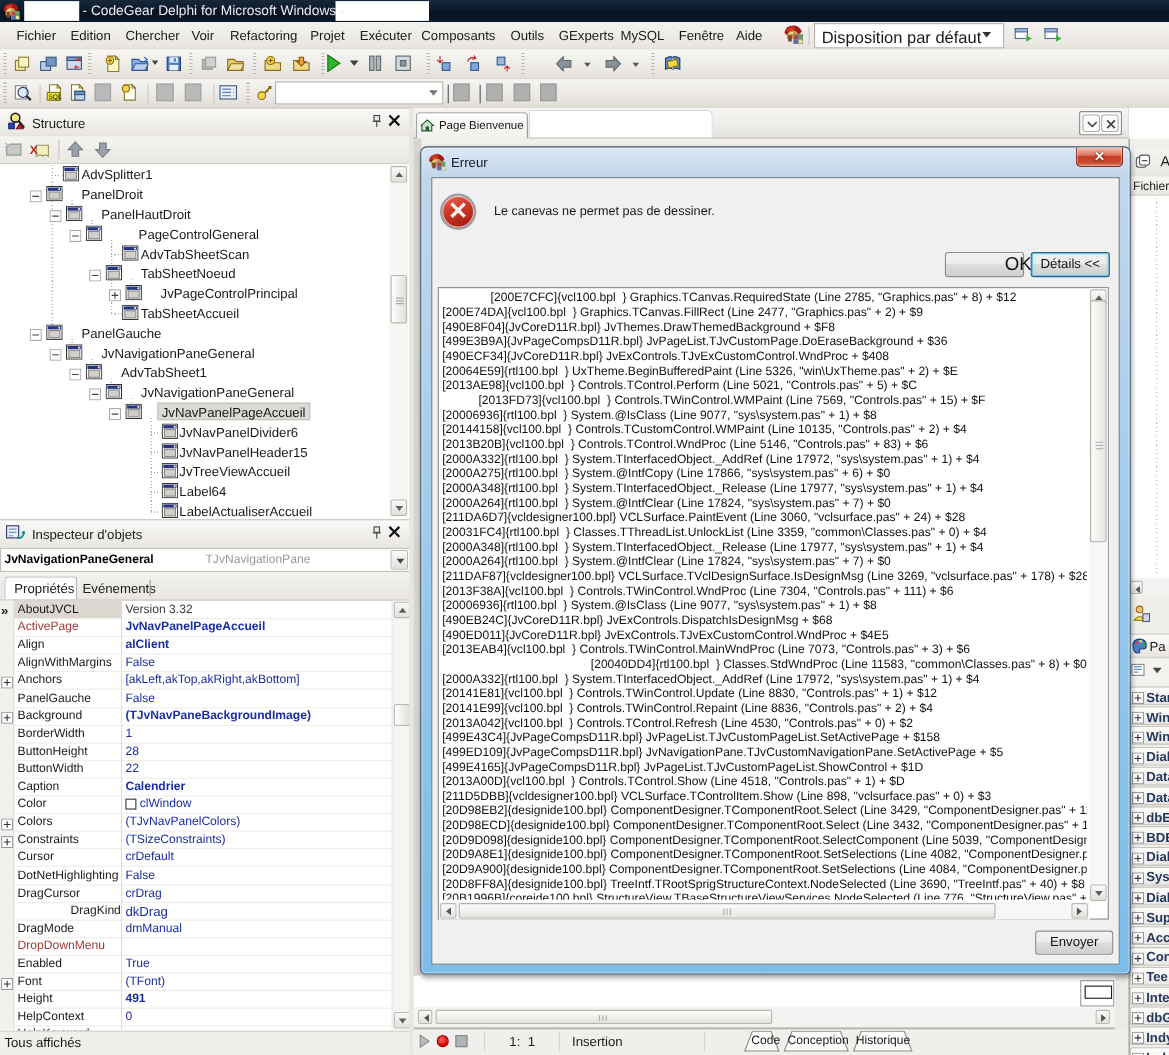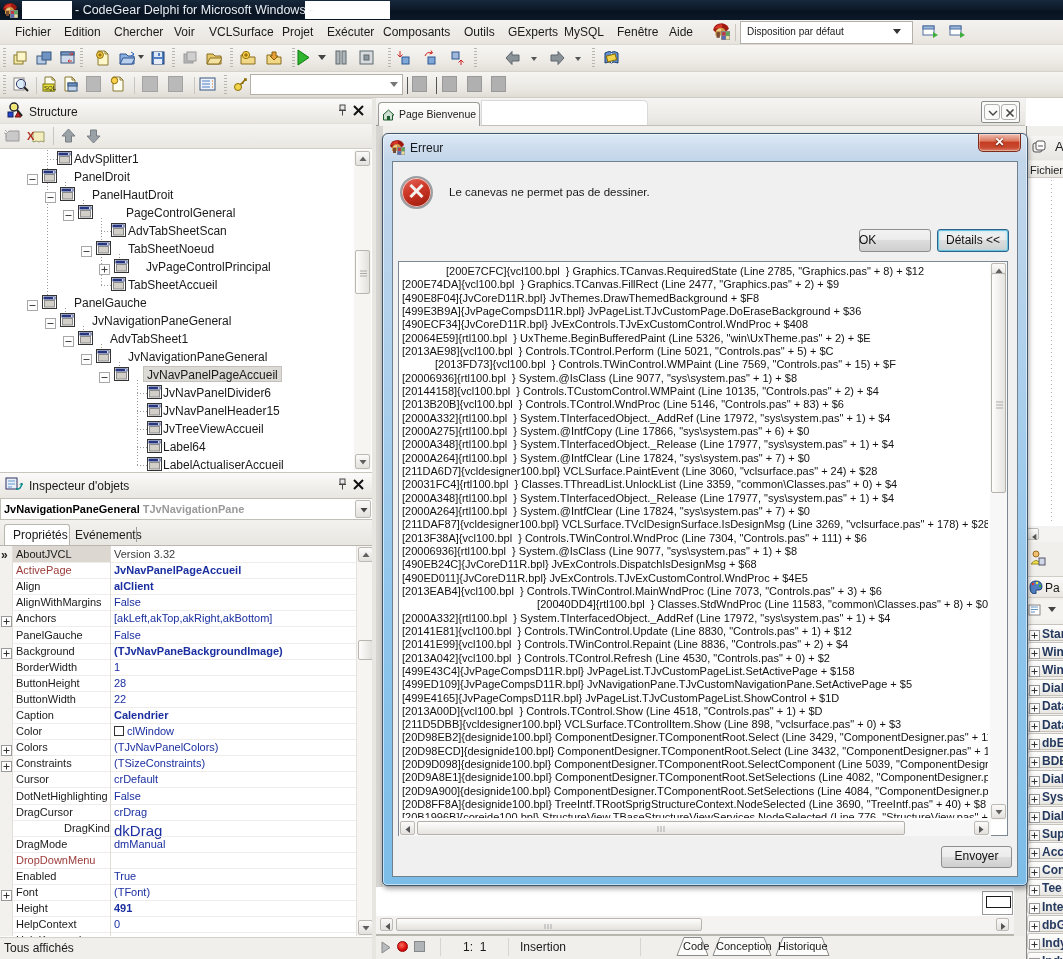--- a/index.html
+++ b/index.html
@@ -22,21 +22,21 @@
 <rect x="12.5" y="12.5" width="3" height="3" fill="#e8e0a0"></rect>
 </svg></div>
 <div class="ab" style="left:22px;top:1px;width:50px;height:18px;background:#fff;"></div>
 <div class="ab" style="left:305px;top:1px;width:85px;height:18px;background:#fff;"></div>
 <div class="ab" style="left:75px;top:3px;font-size:12.5px;color:#e9edf3;white-space:nowrap;">- CodeGear Delphi for Microsoft Windows -</div>
 <div class="ab" style="left:0;top:20px;width:1063px;height:25px;background:linear-gradient(180deg,#f4f2ef 0%,#ebe8e3 80%,#e6e3dd 100%);border-bottom:1px solid #dcd9d3;"></div>
 <div class="ab t12" style="left:15px;top:25px;">Fichier</div>
 <div class="ab t12" style="left:64px;top:25px;">Edition</div>
 <div class="ab t12" style="left:114px;top:25px;">Chercher</div>
 <div class="ab t12" style="left:174px;top:25px;">Voir</div>
-<div class="ab t12" style="left:209px;top:25px;">VCLSurface</div>
+<div class="ab t12" style="left:209px;top:25px;">Refactoring</div>
 <div class="ab t12" style="left:282px;top:25px;">Projet</div>
 <div class="ab t12" style="left:327px;top:25px;">Exécuter</div>
 <div class="ab t12" style="left:383px;top:25px;">Composants</div>
 <div class="ab t12" style="left:464px;top:25px;">Outils</div>
 <div class="ab t12" style="left:508px;top:25px;">GExperts</div>
 <div class="ab t12" style="left:564px;top:25px;">MySQL</div>
 <div class="ab t12" style="left:617px;top:25px;">Fenêtre</div>
 <div class="ab t12" style="left:669px;top:25px;">Aide</div>
 <div class="ab" style="left:712px;top:22px;width:18px;height:18px;"><svg width="18" height="18" viewBox="0 0 16 16">
 <path d="M1 7 Q2 1 9 1 Q14 2 15 6 L13 8 L3 9 Z" fill="#9e1a10"></path>
@@ -44,21 +44,21 @@
 <path d="M3 9 Q4 5 8 5 Q11 5 12 8 L12 12 L3 12 Z" fill="#cf9a4a"></path>
 <path d="M4 8 Q5 6 8 6 L8 8 Z" fill="#ecd396"></path>
 <rect x="4" y="9" width="3" height="5" fill="#7a4a30"></rect>
 <rect x="8" y="8" width="8" height="8" fill="#8a8a84"></rect>
 <rect x="9" y="9" width="3" height="3" fill="#c03848"></rect>
 <rect x="12.5" y="9" width="3" height="3" fill="#58a858"></rect>
 <rect x="9" y="12.5" width="3" height="3" fill="#5868b8"></rect>
 <rect x="12.5" y="12.5" width="3" height="3" fill="#e8e0a0"></rect>
 </svg></div>
 <div class="ab" style="left:740px;top:21px;width:173px;height:23px;background:#fff;border:1px solid #b4b0a8;"></div>
-<div class="ab" style="left:747px;top:26px;font-size:10px;color:#1a1a1a;white-space:nowrap;">Disposition par défaut</div>
+<div class="ab" style="left:747px;top:26px;font-size:15px;color:#1a1a1a;white-space:nowrap;">Disposition par défaut</div>
 <div class="ab" style="left:893px;top:29px;width:0;height:0;border-left:4px solid transparent;border-right:4px solid transparent;border-top:5px solid #333;"></div>
 <div class="ab" style="left:735px;top:24px;width:1px;height:17px;background:#c9c6c0;"></div>
 <div class="ab" style="left:920px;top:23px;width:20px;height:18px;"><svg width="20" height="18" viewBox="0 0 20 18">
       <rect x="3" y="3" width="11" height="9" fill="#fdfdfb" stroke="#4e6e9e"></rect>
       <rect x="3" y="3" width="11" height="3" fill="#9db9dd" stroke="#4e6e9e"></rect>
       <path d="M13 9 l5 3 -5 3 z" fill="#3fae3f"></path>
     </svg></div>
 <div class="ab" style="left:947px;top:23px;width:20px;height:18px;"><svg width="20" height="18" viewBox="0 0 20 18">
       <rect x="3" y="3" width="11" height="9" fill="#fdfdfb" stroke="#4e6e9e"></rect>
       <rect x="3" y="3" width="11" height="3" fill="#9db9dd" stroke="#4e6e9e"></rect>
@@ -444,21 +444,21 @@
     </svg></div>
 <div class="ab t12" style="left:29px;top:479px;">Inspecteur d'objets</div>
 <div class="ab" style="left:336px;top:477px;width:12px;height:14px;"><svg width="12" height="14" viewBox="0 0 12 14">
       <rect x="4" y="2" width="5" height="5" fill="#e8e8e8" stroke="#444"></rect>
       <path d="M3 7.5 h7 M6.5 7.5 v5" stroke="#444" fill="none"></path>
     </svg></div>
 <div class="ab" style="left:352px;top:477px;width:13px;height:13px;"><svg width="13" height="13" viewBox="0 0 13 13">
       <path d="M2 2 L11 11 M11 2 L2 11" stroke="#111" stroke-width="2"></path>
     </svg></div>
 <div class="ab" style="left:0;top:498px;width:374px;height:22px;background:#fff;border:1px solid #c2bfb9;"></div>
-<div class="ab" style="left:4px;top:503px;font-weight:bold;font-size:11px;white-space:nowrap;">JvNavigationPaneGeneral <span style="font-weight:bold;color:#9a9a9a;">TJvNavigationPane</span></div>
+<div class="ab" style="left:4px;top:503px;font-weight:bold;font-size:11px;white-space:nowrap;">JvNavigationPaneGeneral <span style="font-weight:normal;color:#9a9a9a;margin-left:44px;">TJvNavigationPane</span></div>
 <div class="ab" style="left:355px;top:500px;width:16px;height:18px;background:linear-gradient(180deg,#fbfafa,#e3e1dd);border:1px solid #bdbab4;border-radius:2px;"><svg width="16" height="18" viewBox="0 0 16 18">
       <path d="M8 11.5 L4.5 7 h7 z" fill="#444"></path>
     </svg></div>
 <div class="ab" style="left:0;top:520px;width:374px;height:25px;background:linear-gradient(180deg,#f3f2ef,#e9e6e1);"></div>
 <div class="ab" style="left:4px;top:524px;width:66px;height:21px;background:#fff;border:1px solid #b9b6b0;border-bottom:none;border-radius:3px 3px 0 0;"></div>
 <div class="ab t12" style="left:13px;top:528px;">Propriétés</div>
 <div class="ab t12" style="left:75px;top:528px;">Evénements</div>
 <div class="ab" style="left:136px;top:527px;width:1px;height:15px;background:#999;"></div>
 <div class="ab" style="left:0;top:545px;width:374px;height:392px;background:#fff;border-top:1px solid #b9b6b0;"></div>
 <div class="ab" style="left:0;top:546px;width:13px;height:390px;background:#f3f1ed;border-right:1px solid #e2dfda;"></div>
@@ -525,21 +525,21 @@
 <div class="ab" style="left:16px;top:773.4px;width:94px;overflow:hidden;color:#1a1a1a;font-size:11px;white-space:nowrap;">Cursor</div>
 <div class="ab" style="left:114px;top:773.4px;font-size:11px;white-space:nowrap;color:#1b2fa0;">crDefault</div>
 <div class="ab" style="left:13px;top:787.4px;width:343px;height:1px;background:#efede9;"></div>
 <div class="ab" style="left:16px;top:789.5px;width:94px;overflow:hidden;color:#1a1a1a;font-size:11px;white-space:nowrap;">DotNetHighlighting</div>
 <div class="ab" style="left:114px;top:789.5px;font-size:11px;white-space:nowrap;color:#1b2fa0;">False</div>
 <div class="ab" style="left:13px;top:803.5px;width:343px;height:1px;background:#efede9;"></div>
 <div class="ab" style="left:16px;top:805.6px;width:94px;overflow:hidden;color:#1a1a1a;font-size:11px;white-space:nowrap;">DragCursor</div>
 <div class="ab" style="left:114px;top:805.6px;font-size:11px;white-space:nowrap;color:#1b2fa0;">crDrag</div>
 <div class="ab" style="left:13px;top:819.6px;width:343px;height:1px;background:#efede9;"></div>
 <div class="ab" style="left:16px;top:821.7px;width:94px;overflow:hidden;color:#1a1a1a;font-size:11px;white-space:nowrap;padding-left:48px;">DragKind</div>
-<div class="ab" style="left:114px;top:821.7px;font-size:15px;white-space:nowrap;color:#1b2fa0;">dkDrag</div>
+<div class="ab" style="left:114px;top:821.7px;font-size:12px;white-space:nowrap;color:#1b2fa0;">dkDrag</div>
 <div class="ab" style="left:13px;top:835.7px;width:343px;height:1px;background:#efede9;"></div>
 <div class="ab" style="left:16px;top:837.8px;width:94px;overflow:hidden;color:#1a1a1a;font-size:11px;white-space:nowrap;">DragMode</div>
 <div class="ab" style="left:114px;top:837.8px;font-size:11px;white-space:nowrap;color:#1b2fa0;">dmManual</div>
 <div class="ab" style="left:13px;top:851.8px;width:343px;height:1px;background:#efede9;"></div>
 <div class="ab" style="left:16px;top:853.9px;width:94px;overflow:hidden;color:#9b3b39;font-size:11px;white-space:nowrap;">DropDownMenu</div>
 <div class="ab" style="left:13px;top:867.9px;width:343px;height:1px;background:#efede9;"></div>
 <div class="ab" style="left:16px;top:870.0px;width:94px;overflow:hidden;color:#1a1a1a;font-size:11px;white-space:nowrap;">Enabled</div>
 <div class="ab" style="left:114px;top:870.0px;font-size:11px;white-space:nowrap;color:#1b2fa0;">True</div>
 <div class="ab" style="left:13px;top:884.0px;width:343px;height:1px;background:#efede9;"></div>
 <div class="ab" style="left:16px;top:886.1px;width:94px;overflow:hidden;color:#1a1a1a;font-size:11px;white-space:nowrap;">Font</div>
@@ -793,21 +793,21 @@
 <rect x="12.5" y="12.5" width="3" height="3" fill="#e8e0a0"></rect>
 </svg></div>
 <div class="ab" style="left:410px;top:141px;font-size:12px;color:#16191d;">Erreur</div>
 <div class="ab" style="left:978px;top:134px;width:43px;height:18px;background:linear-gradient(180deg,#efc0b3 0%,#dd7a62 40%,#c63c22 50%,#c84a30 80%,#d8836b 100%);border:1px solid #7e2c1a;border-top:none;border-radius:0 0 5px 5px;box-shadow:inset 0 0 0 1px rgba(255,255,255,.35);"></div>
 <div class="ab" style="left:978px;top:134px;width:43px;height:18px;font-size:12px;font-weight:bold;color:#fff;text-align:center;line-height:17px;text-shadow:0 0 2px #7a2413,0 1px 1px #5a1a0c;">✕</div>
 <div class="ab" style="left:392px;top:161px;width:626px;height:716px;background:#f0f0f0;border:1px solid #71808f;"></div>
 <div class="ab" style="left:400px;top:176px;width:33px;height:33px;border-radius:50%;background:linear-gradient(160deg,#e46a5e 0%,#cf3a2a 40%,#9c1708 100%);border:2px solid #9aa0a4;box-shadow:inset 0 0 0 1px rgba(255,255,255,.7);"></div>
 <div class="ab" style="left:400px;top:176px;width:33px;height:33px;font-size:22px;font-weight:bold;color:#f4f2ef;text-align:center;line-height:32px;font-family:'Liberation Sans';">✕</div>
 <div class="ab" style="left:449px;top:186px;font-size:11.5px;color:#1a1a1a;">Le canevas ne permet pas de dessiner.</div>
 <div class="ab" style="left:859px;top:229px;width:72px;height:23px;background:linear-gradient(180deg,#f2f2f2 0%,#ebebeb 48%,#dddddd 50%,#cfcfcf 100%);border:1px solid #8e8e8e;border-radius:3px;"></div>
-<div class="ab" style="left:859px;top:229px;width:79px;height:23px;font-size:12px;color:#111;text-align:left;line-height:22px;">OK</div>
+<div class="ab" style="left:859px;top:229px;width:79px;height:23px;font-size:17px;color:#111;text-align:right;line-height:22px;">OK</div>
 <div class="ab" style="left:937px;top:229px;width:72px;height:23px;background:linear-gradient(180deg,#f2f2f2 0%,#ebebeb 48%,#dddddd 50%,#cfcfcf 100%);box-shadow:inset 0 0 0 1px #69c3dd,inset 0 0 4px #9adcf0;border:1px solid #2c628b;border-radius:3px;"></div>
 <div class="ab" style="left:937px;top:229px;width:72px;height:23px;font-size:12px;color:#111;text-align:center;line-height:22px;">Détails &lt;&lt;</div>
 <div class="ab" style="left:398px;top:261px;width:610px;height:575px;background:#fff;border:1px solid #7e8892;"></div>
 <div class="ab" style="left:402px;top:265px;width:586px;height:553px;overflow:hidden;font-size:11px;color:#111;white-space:nowrap;">
     <div style="height:13.34px;padding-left:44px;">[200E7CFC]{vcl100.bpl&nbsp;&nbsp;} Graphics.TCanvas.RequiredState (Line 2785, "Graphics.pas" + 8) + $12</div>
     <div style="height:13.34px;">[200E74DA]{vcl100.bpl&nbsp;&nbsp;} Graphics.TCanvas.FillRect (Line 2477, "Graphics.pas" + 2) + $9</div>
     <div style="height:13.34px;">[490E8F04]{JvCoreD11R.bpl} JvThemes.DrawThemedBackground + $F8</div>
     <div style="height:13.34px;">[499E3B9A]{JvPageCompsD11R.bpl} JvPageList.TJvCustomPage.DoEraseBackground + $36</div>
     <div style="height:13.34px;">[490ECF34]{JvCoreD11R.bpl} JvExControls.TJvExCustomControl.WndProc + $408</div>
     <div style="height:13.34px;">[20064E59]{rtl100.bpl&nbsp;&nbsp;} UxTheme.BeginBufferedPaint (Line 5326, "win\UxTheme.pas" + 2) + $E</div>

